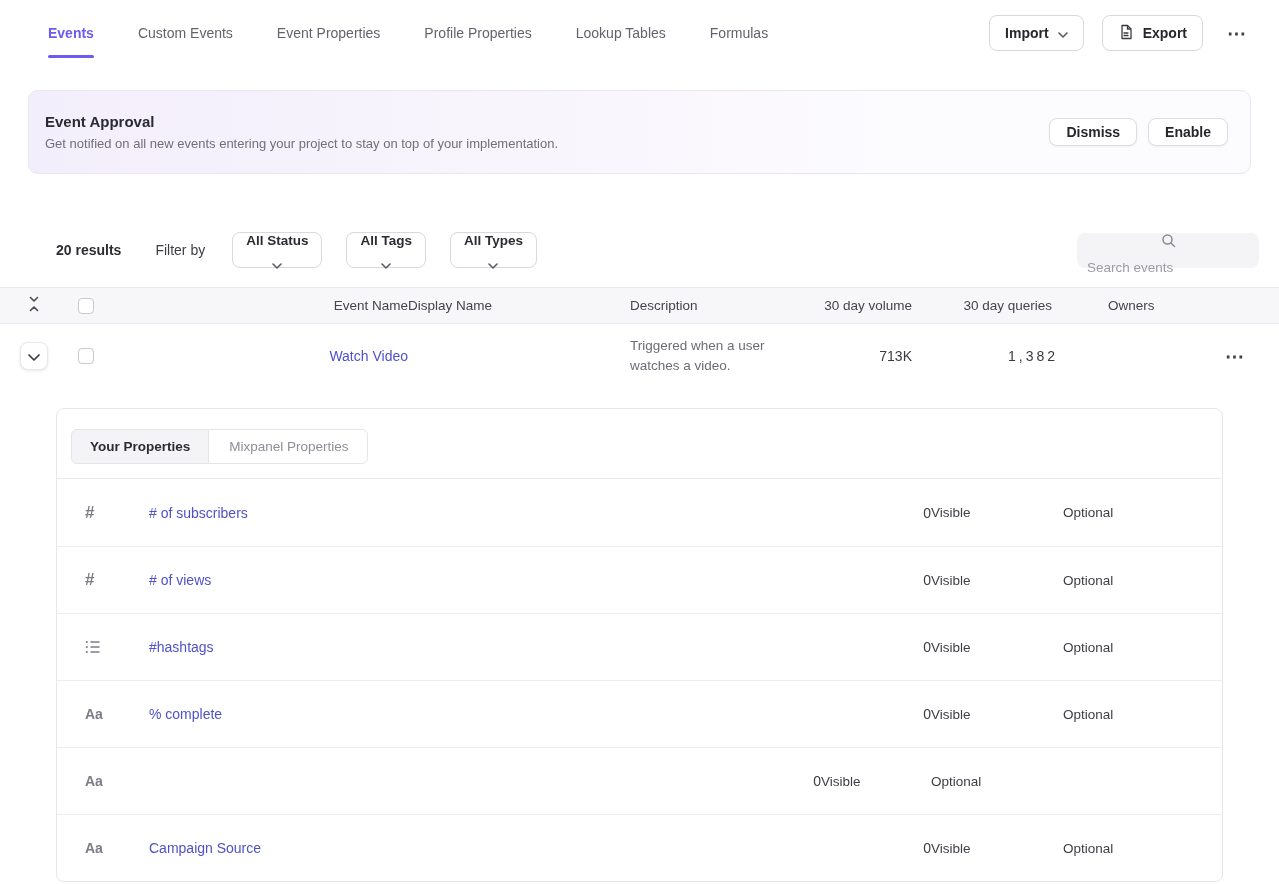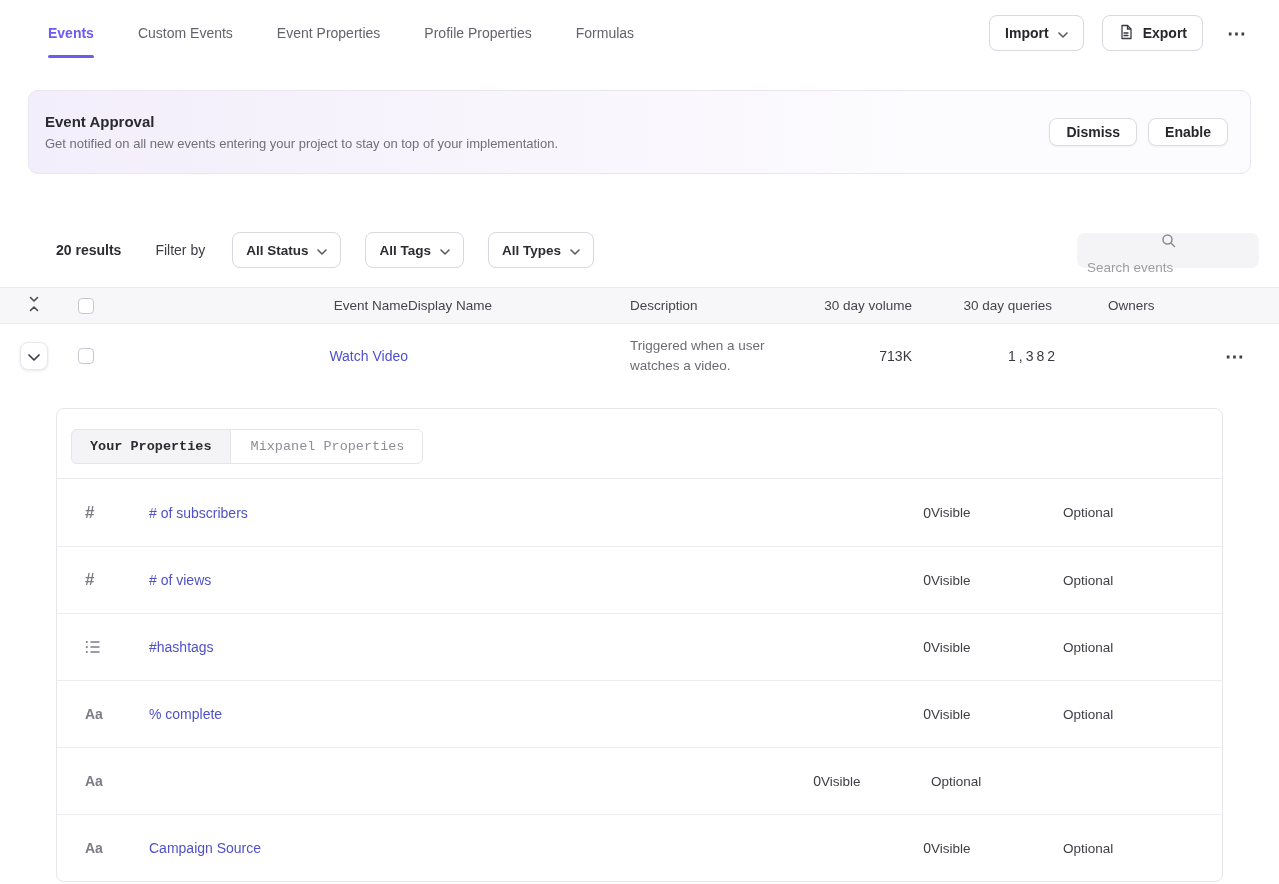--- a/index.html
+++ b/index.html
@@ -30,21 +30,21 @@
   .banner-btn { height:28px; padding:0 16px; background:#fff; border:1px solid #dcdce2; border-radius:8px;
     font-size:14px; font-weight:600; color:#26262c; cursor:pointer; font-family:inherit;
     box-shadow:0 1px 2px rgba(16,16,20,.05); }
 
   
   .filterbar { display:flex; align-items:center; margin:58px 20px 0 56px; height:36px; }
   .results { font-size:14px; font-weight:700; color:#2c2c33; }
   .filter-by { margin-left:34px; font-size:14px; color:#3c3c44; }
   .dd { display:inline-flex; align-items:center; gap:9px; height:36px; padding:0 13px;
     border:1px solid #d8d8de; border-radius:8px; background:#fff; font-size:13.5px; font-weight:600;
-    color:#2b2b31; cursor:pointer; font-family:inherit; margin-left:24px; }
+    color:#2b2b31; cursor:pointer; font-family:inherit; margin-left:24px;flex-direction:column; }
   .dd.first { margin-left:27px; }
   .search { margin-left:auto; width:182px; height:35px; background:#f4f4f6; border-radius:8px;
     display:flex; align-items:center; padding:0 10px; gap:8px;flex-direction:column; }
   .search input { border:none; background:transparent; outline:none; font-size:13.5px; color:#3f3f46;
     width:100%; font-family:inherit; }
   .search input::placeholder { color:#9c9ca4; }
 
   
   .egrid { display:grid; grid-template-columns:56px 60px 292px 222px 190px 100px 140px 1fr 70px;
     align-items:center; }
@@ -65,21 +65,21 @@
     box-shadow:0 1px 3px rgba(20,20,43,.10); display:flex; align-items:center; justify-content:center;
     cursor:pointer; }
   .elink { color:var(--link); font-size:14px; text-decoration:none; cursor:pointer; }
   .edesc { font-size:13.5px; color:#6c6c76; line-height:1.45; padding-right:36px; }
   .equeries { letter-spacing:3px; padding-right:2px; }
   .enum { font-size:14px; color:#3a3a41; }
 
   
   .panel { margin:18px 56px 0; border:1px solid #e7e7eb; border-radius:8px; background:#fff; }
   .ptabs { display:flex; padding:20px 14px 14px; border-bottom:1px solid #eaeaee; }
-  .ptab { border:1px solid #e4e4e9; padding:9px 18px; font-size:13.5px; cursor:pointer; background:#fff;font-family:Liberation Mono, monospace; }
+  .ptab { border:1px solid #e4e4e9; padding:9px 18px; font-size:13.5px; cursor:pointer; background:#fff; }
   .ptab.active { background:#f4f4f6; font-weight:700; color:#2c2c33; border-radius:6px 0 0 6px; }
   .ptab.inactive { color:#8e8e97; margin-left:-1px; border-radius:0 6px 6px 0;padding-left:20px; }
 
   .prop-row { display:grid; grid-template-columns:92px 1fr 110px 132px 110px; align-items:center;
     height:67px; padding-right:49px; border-top:1px solid #ededf1; font-size:14px; }
   .prop-row:first-of-type { border-top:none; }
   .icon-cell { padding-left:28px; color:#7c7c86; display:flex; align-items:center; }
   .ic { display:none; align-items:center; }
   .prop-row[data-icon="number"] .ic-number { display:inline-flex; font-size:17px; font-weight:600; }
   .prop-row[data-icon="list"]   .ic-list   { display:inline-flex; }
@@ -90,20 +90,21 @@
 </style>
 </head>
 <body>
 
 <header class="topnav">
   <nav class="tabs">
     <span class="tab active">Events</span>
     <span class="tab">Custom Events</span>
     <span class="tab">Event Properties</span>
     <span class="tab">Profile Properties</span>
+    <span class="tab">Lookup Tables</span>
     <span class="tab">Formulas</span>
   </nav>
   <div class="nav-actions">
     <button class="btn">
       <span>Import</span>
       <span>
         <svg width="10" height="6" viewBox="0 0 10 6" fill="none" stroke="#5a5a63" stroke-width="1.6" stroke-linecap="round" stroke-linejoin="round">
             <path d="M1 1l4 4 4-4"></path>
           </svg>
       </span>

